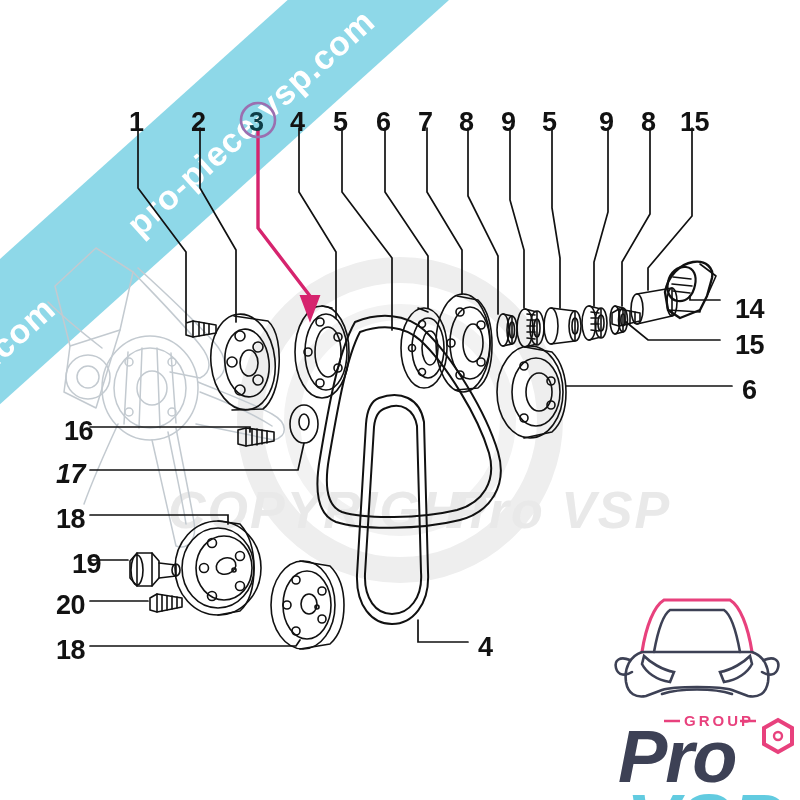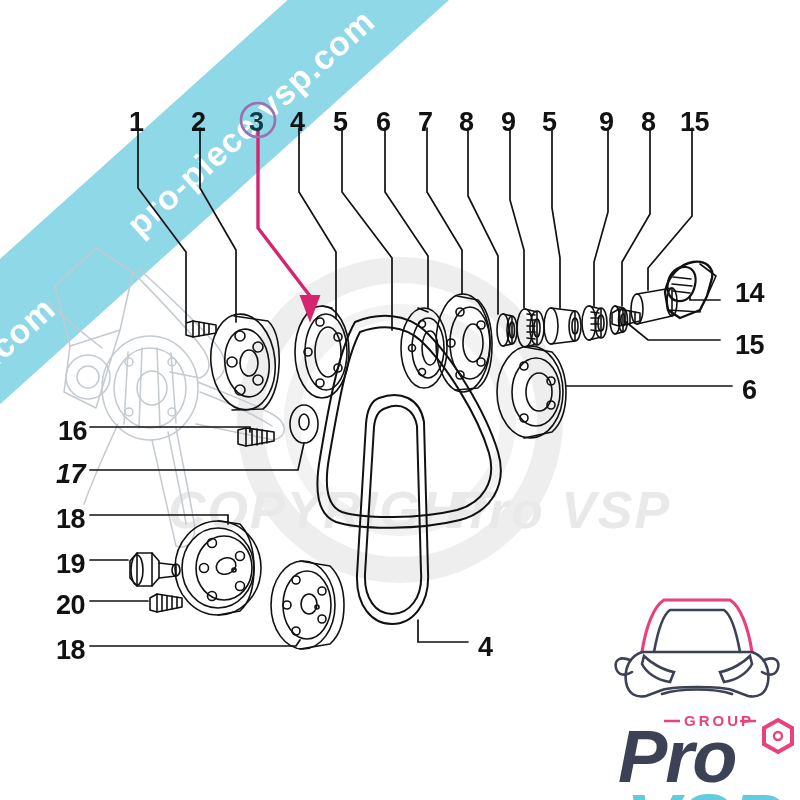--- a/index.html
+++ b/index.html
@@ -331,27 +331,27 @@
       <div class="callout" style="left: 290px; top: 109px;">4</div>
       <div class="callout" style="left: 333px; top: 109px;">5</div>
       <div class="callout" style="left: 376px; top: 109px;">6</div>
       <div class="callout" style="left: 418px; top: 109px;">7</div>
       <div class="callout" style="left: 459px; top: 109px;">8</div>
       <div class="callout" style="left: 501px; top: 109px;">9</div>
       <div class="callout" style="left: 542px; top: 109px;">5</div>
       <div class="callout" style="left: 599px; top: 109px;">9</div>
       <div class="callout" style="left: 641px; top: 109px;">8</div>
       <div class="callout" style="left: 680px; top: 109px;">15</div>
-      <div class="callout" style="left: 58px; top: 418px;">16</div>
+      <div class="callout" style="left: 64px; top: 418px;">16</div>
       <div class="callout" style="left: 56px; top: 461px; font-style: italic;">17</div>
       <div class="callout" style="left: 56px; top: 506px;">18</div>
-      <div class="callout" style="left: 56px; top: 551px;">19</div>
+      <div class="callout" style="left: 72px; top: 551px;">19</div>
       <div class="callout" style="left: 56px; top: 592px;">20</div>
       <div class="callout" style="left: 56px; top: 637px;">18</div>
-      <div class="callout" style="left: 735px; top: 280px;">14</div>
+      <div class="callout" style="left: 735px; top: 296px;">14</div>
       <div class="callout" style="left: 735px; top: 332px;">15</div>
       <div class="callout" style="left: 742px; top: 377px;">6</div>
       <div class="callout" style="left: 478px; top: 634px;">4</div>
     </div>
 
   <svg class="layer" width="800" height="800">
     <g transform="translate(612,586)">
 
       <g fill="none" stroke="#3d4155" stroke-width="2.6" stroke-linecap="round">
         <path d="M 30 66 C 34 40 42 20 52 14 L 118 14 C 128 20 136 40 140 66" stroke="#e8417d" stroke-width="3.2"></path>

